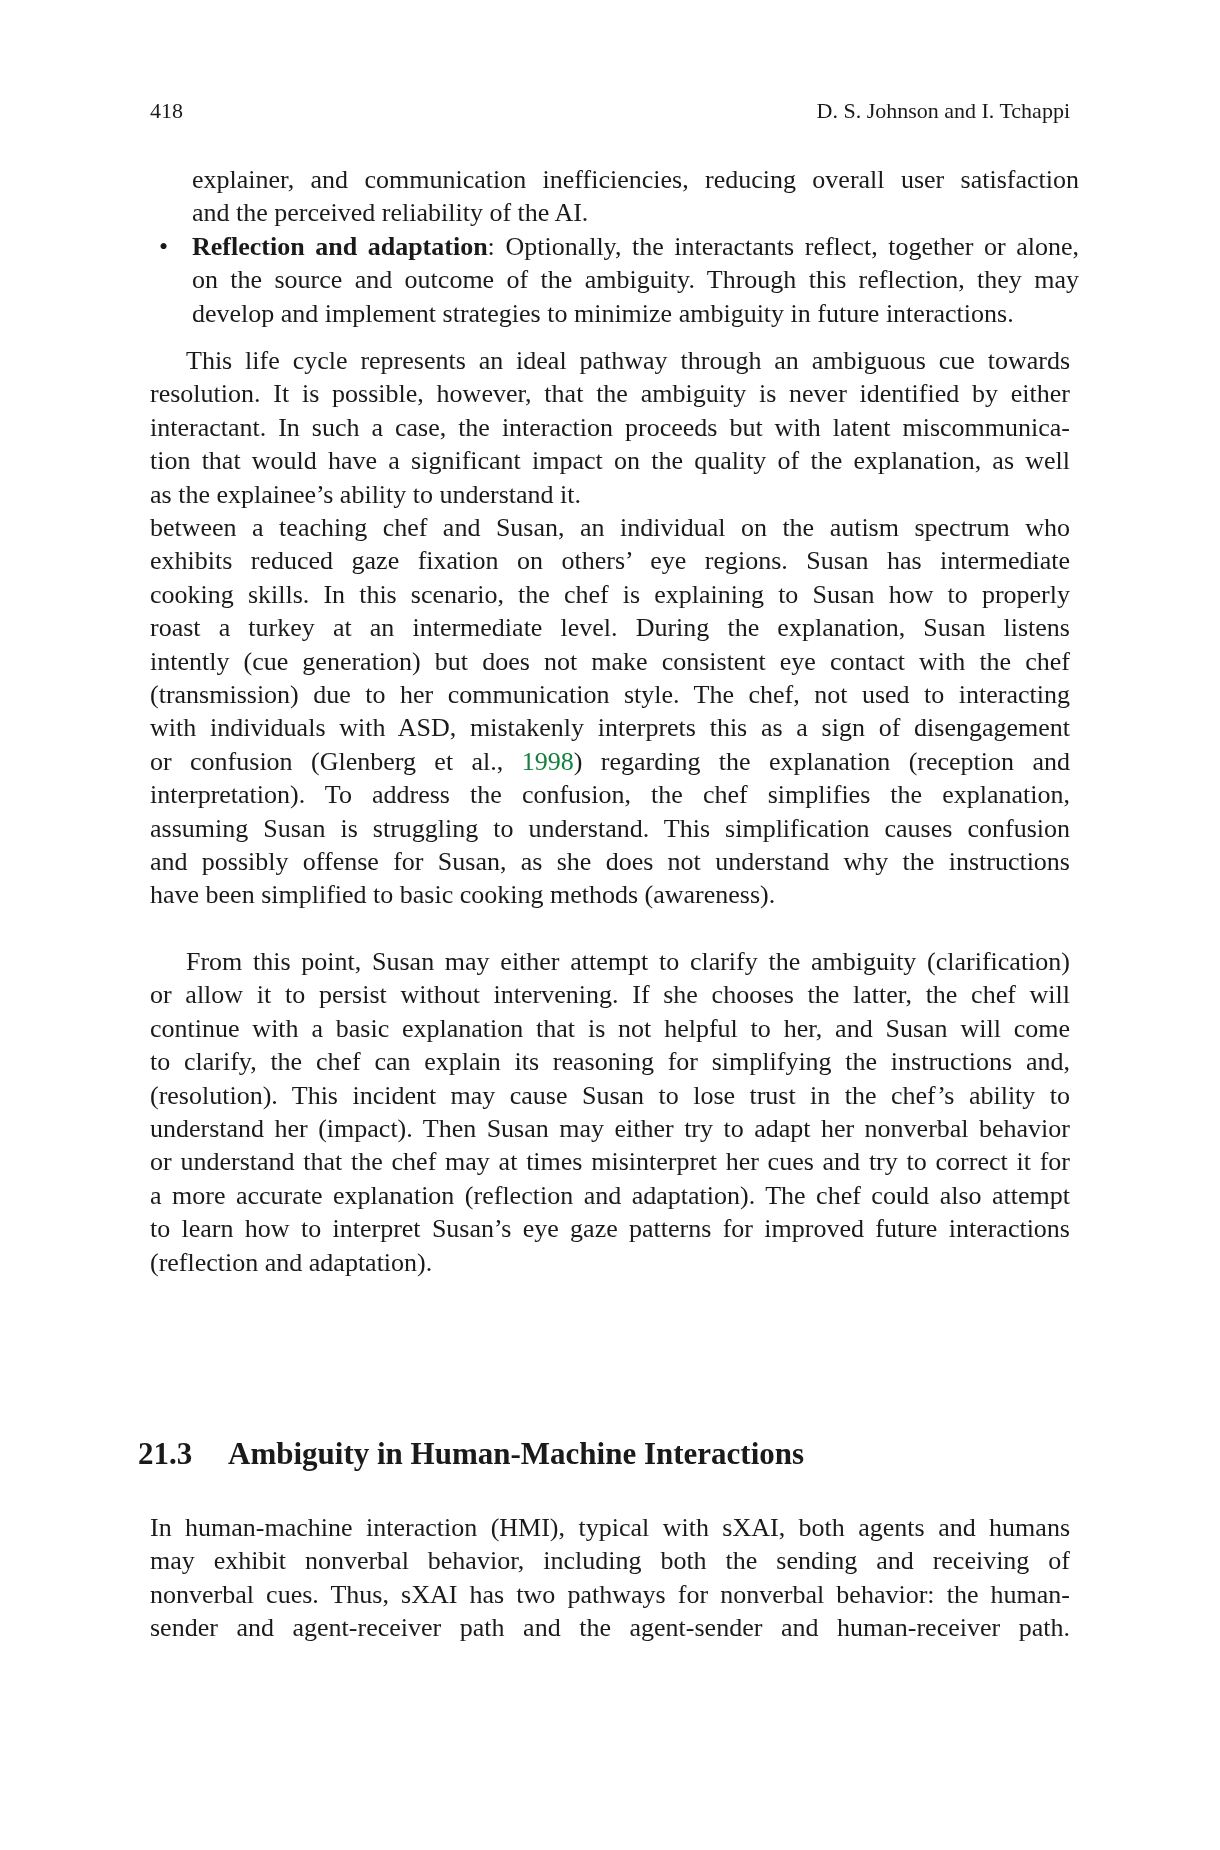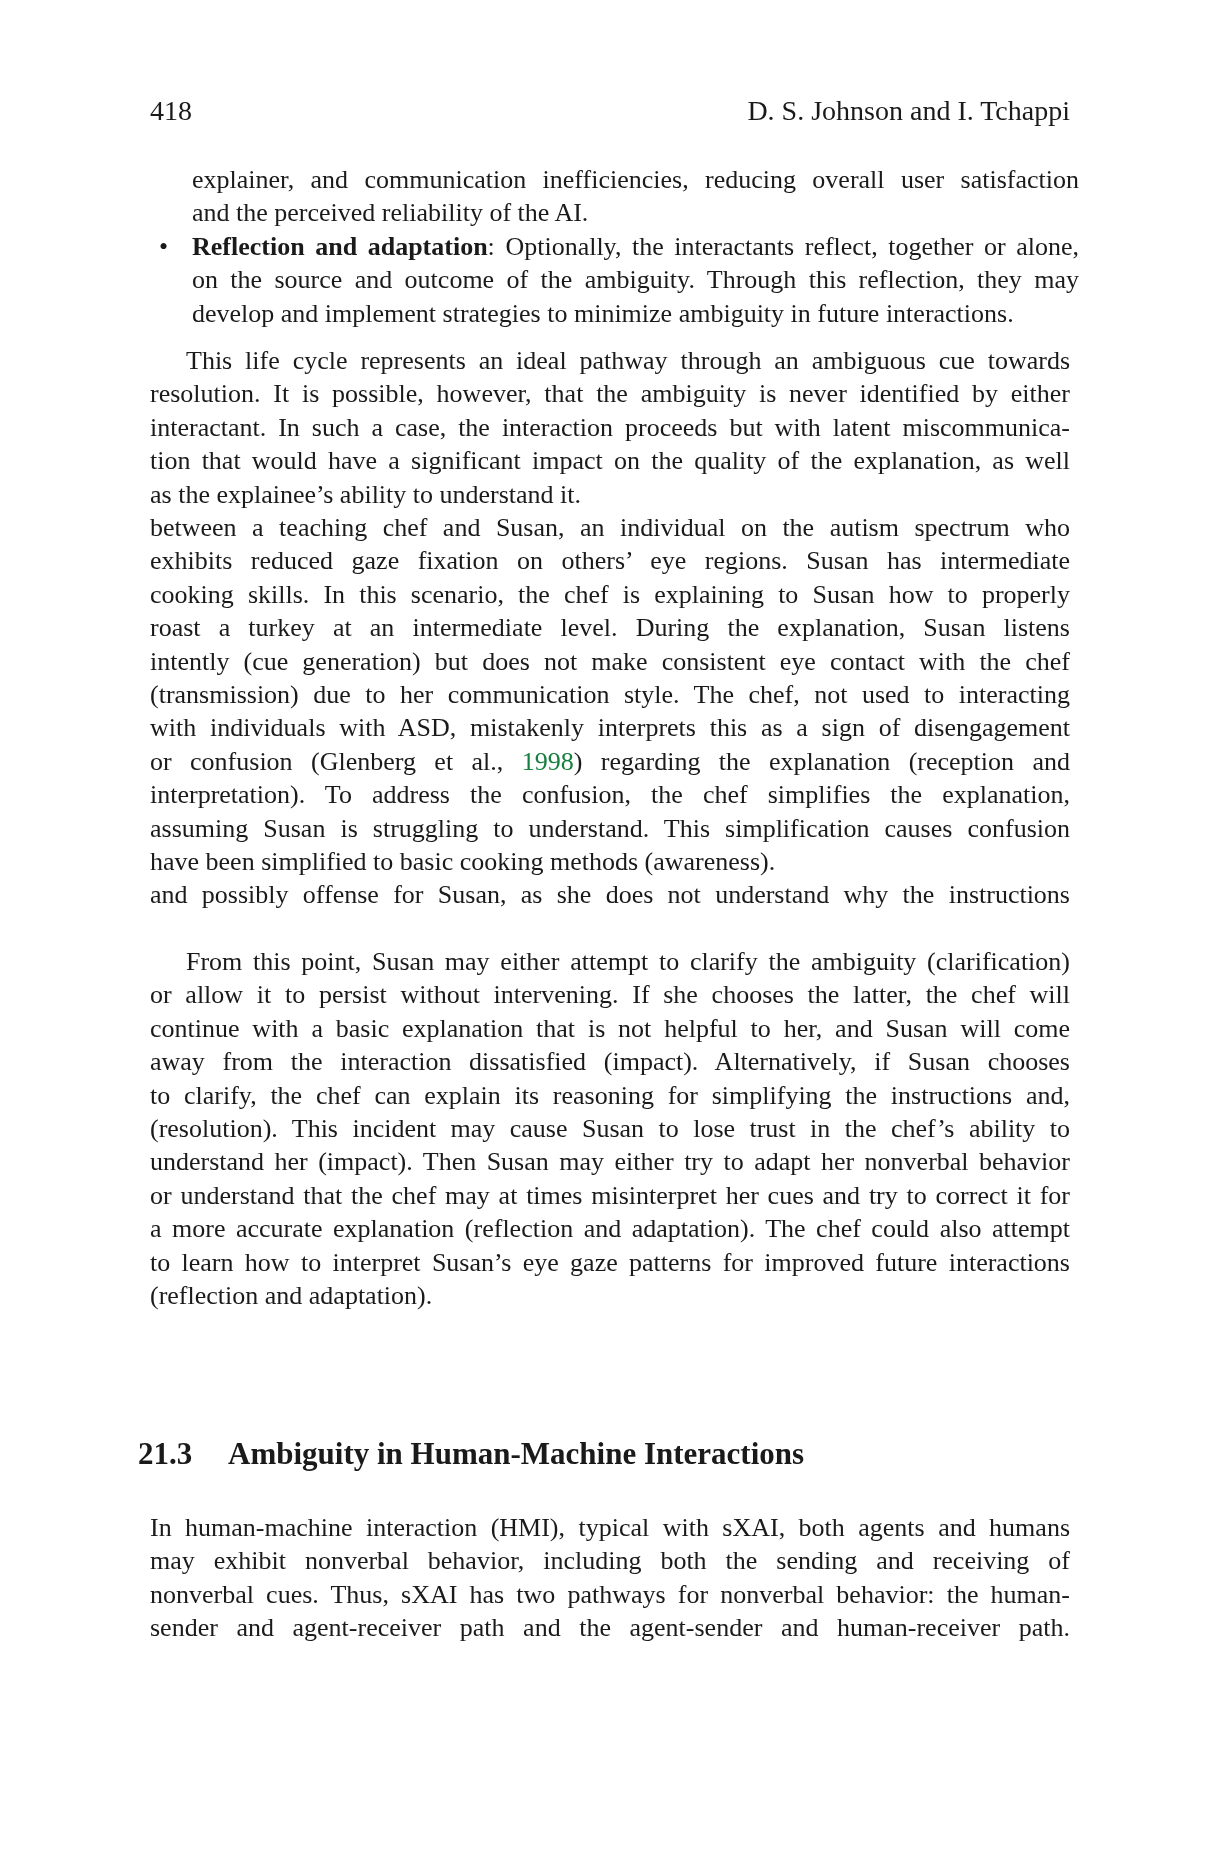--- a/index.html
+++ b/index.html
@@ -1,19 +1,19 @@
 <!DOCTYPE html>
 <html><head>
 <meta charset="utf-8">
 <style>
   html, body { margin: 0; padding: 0; background: #ffffff; }
   body { width: 1220px; height: 1850px; position: relative; overflow: hidden;
          font-family: "Liberation Serif", "DejaVu Serif", serif; color: #1a1a1a; }
   .running-head { position: absolute; top: 96px; left: 150px; width: 920px; height: 30px;
-                  font-size: 28px; line-height: 30px; }
+                  font-size: 22px; line-height: 30px; }
   .running-head .pno { position: absolute; left: 0; top: 0; }
   .running-head .authors { position: absolute; right: 0; top: 0; }
   .block { position: absolute; left: 150px; width: 920px; font-size: 26px; }
   .line { display: block; height: 33.4px; line-height: 33.4px; white-space: nowrap;
           text-align: justify; text-align-last: justify; }
   .line.last { text-align-last: left; }
   .line.indent { padding-left: 36px; }
   .bullet-list { left: 192px; width: 887px; }
   .bullet-item { position: relative; }
   .bullet-dot { position: absolute; left: -33px; top: 0; line-height: 33.4px; font-size: 26px; }
@@ -54,29 +54,28 @@
   <span class="line">between a teaching chef and Susan, an individual on the autism spectrum who</span>
   <span class="line">exhibits reduced gaze fixation on others’ eye regions. Susan has intermediate</span>
   <span class="line">cooking skills. In this scenario, the chef is explaining to Susan how to properly</span>
   <span class="line">roast a turkey at an intermediate level. During the explanation, Susan listens</span>
   <span class="line">intently (cue generation) but does not make consistent eye contact with the chef</span>
   <span class="line">(transmission) due to her communication style. The chef, not used to interacting</span>
   <span class="line">with individuals with ASD, mistakenly interprets this as a sign of disengagement</span>
   <span class="line"><span>or confusion (Glenberg et al., </span><span class="cite">1998</span><span>) regarding the explanation (reception and</span></span>
   <span class="line">interpretation). To address the confusion, the chef simplifies the explanation,</span>
   <span class="line">assuming Susan is struggling to understand. This simplification causes confusion</span>
+  <span class="line">and possibly offense for Susan, as she does not understand why the instructions</span>
   <span class="line last">have been simplified to basic cooking methods (awareness).</span>
-  <span class="line">and possibly offense for Susan, as she does not understand why the instructions</span>
 </div>
 
 <div class="block" style="top:945px;">
   <span class="line indent">From this point, Susan may either attempt to clarify the ambiguity (clarification)</span>
   <span class="line">or allow it to persist without intervening. If she chooses the latter, the chef will</span>
   <span class="line">continue with a basic explanation that is not helpful to her, and Susan will come</span>
-  <span class="line">away from the interaction dissatisfied (impact). Alternatively, if Susan chooses</span>
   <span class="line">to clarify, the chef can explain its reasoning for simplifying the instructions and,</span>
   <span class="line">(resolution). This incident may cause Susan to lose trust in the chef’s ability to</span>
   <span class="line">understand her (impact). Then Susan may either try to adapt her nonverbal behavior</span>
   <span class="line">or understand that the chef may at times misinterpret her cues and try to correct it for</span>
   <span class="line">a more accurate explanation (reflection and adaptation). The chef could also attempt</span>
   <span class="line">to learn how to interpret Susan’s eye gaze patterns for improved future interactions</span>
   <span class="line last">(reflection and adaptation).</span>
 </div>
 
 <div class="heading">

